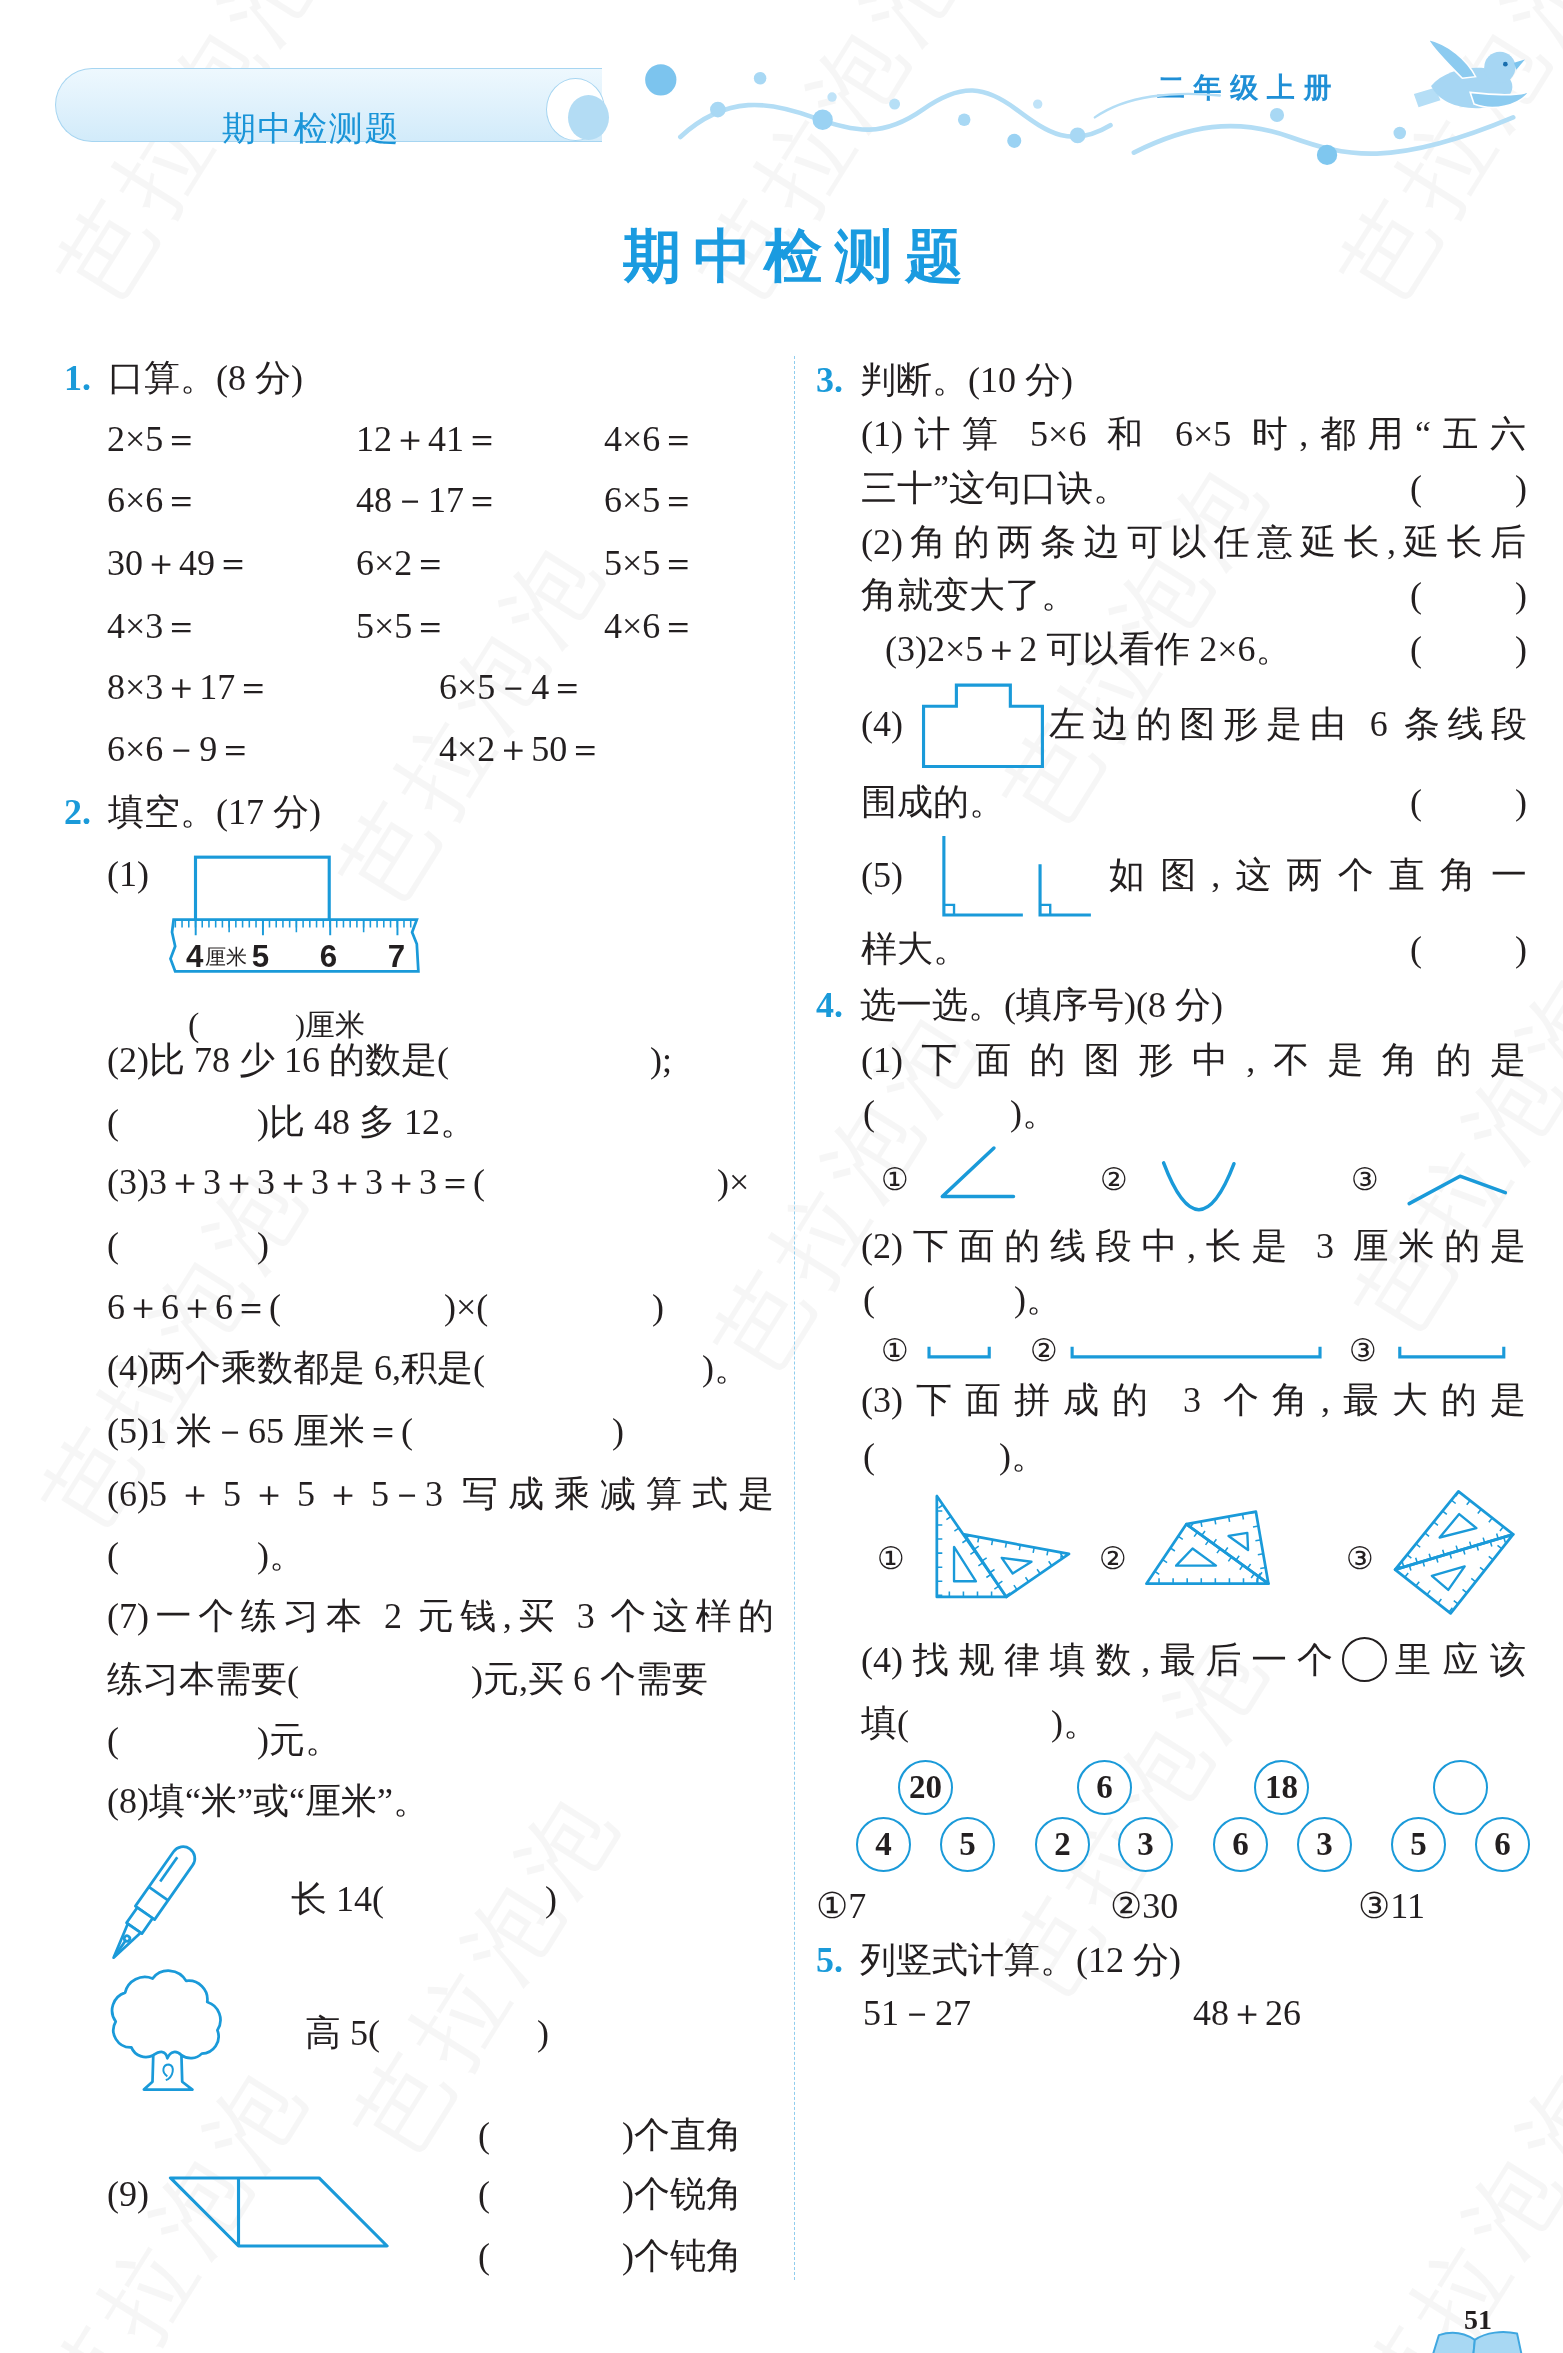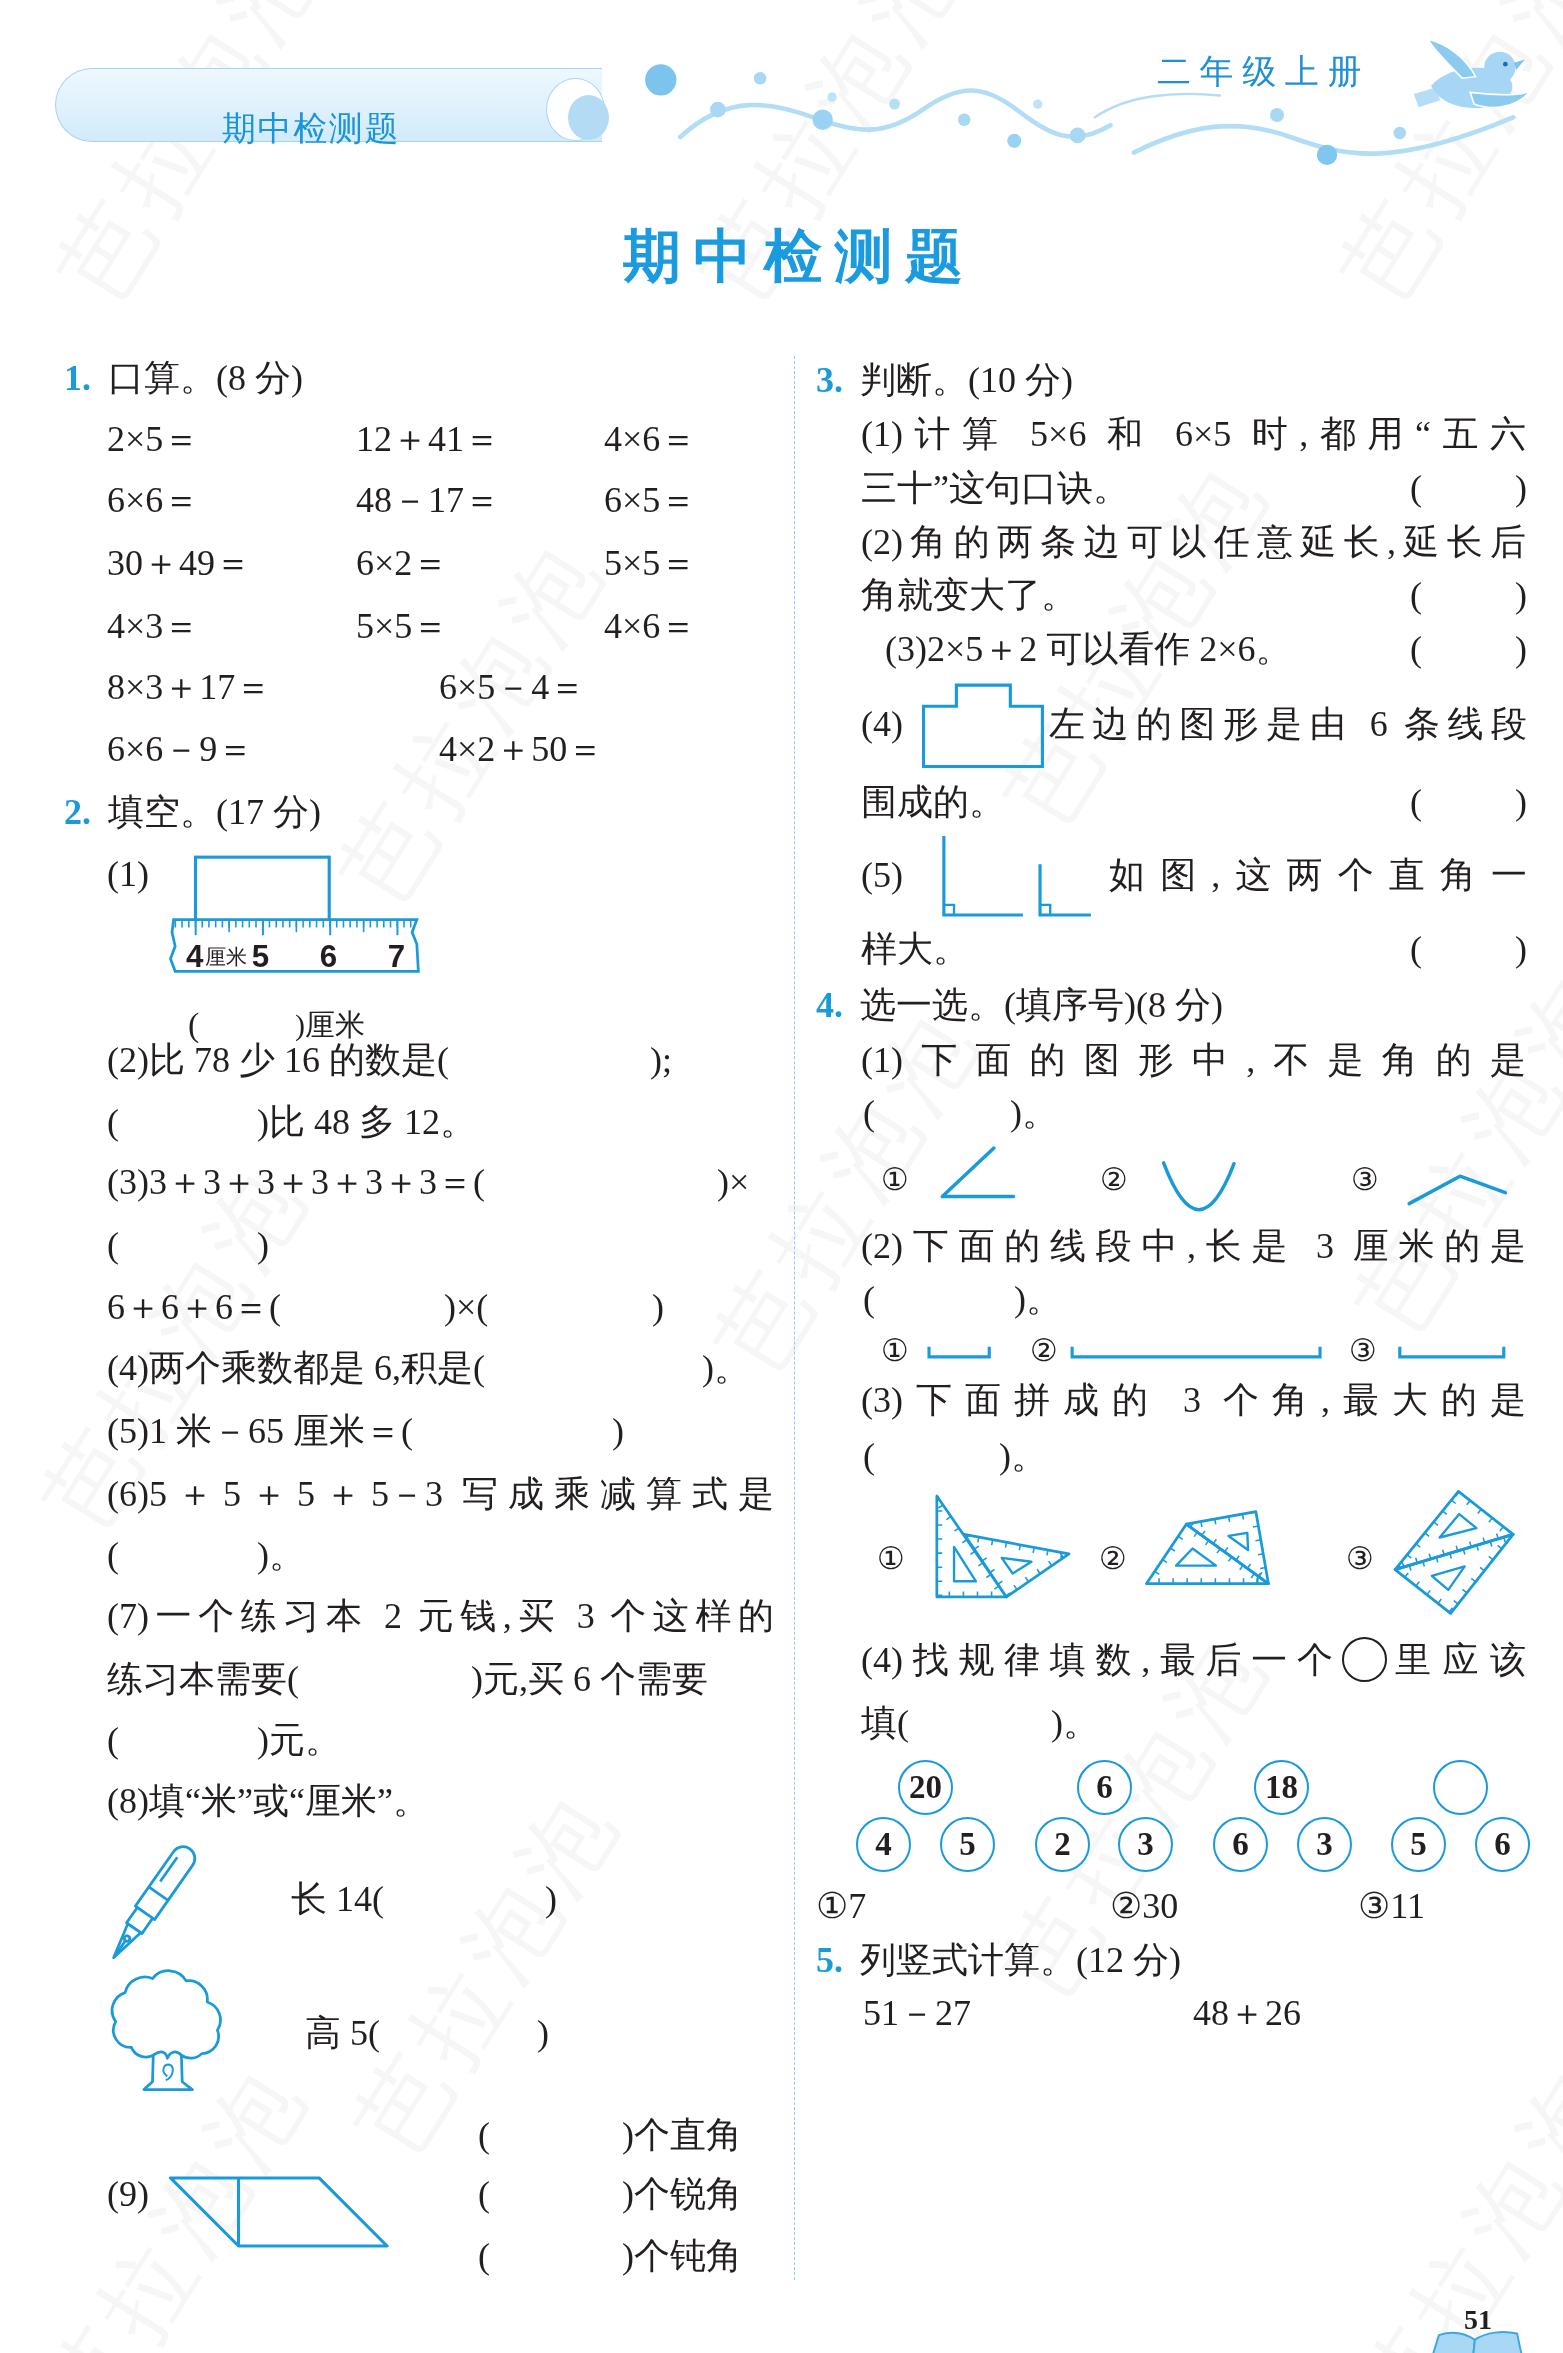--- a/index.html
+++ b/index.html
@@ -33,21 +33,21 @@
   <div class="wm" style="left:1329px;top:1290px">芭拉泡泡</div>
   <div class="wm" style="left:328px;top:2111px">芭拉泡泡</div>
   <div class="wm" style="left:977px;top:1955px">芭拉泡泡</div>
   <div class="wm" style="left:1329px;top:2385px">芭拉泡泡</div>
   <div class="wm" style="left:15.6px;top:2385px">芭拉泡泡</div>
 
   <div class="tab"></div>
   <div class="tab-end-white"></div>
   <div class="tab-end-blue"></div>
   <span class="t sans" style="left:222px;top:105px;font-size:34px;color:#1b95d8;letter-spacing:1.6px">期中检测题</span>
-  <span class="t" style="left:1157px;top:71px;font-size:34px;font-weight:normal;color:#1f8fd6;letter-spacing:8.6px">二年级上册</span>
+  <span class="t" style="left:1157px;top:87px;font-size:28px;font-weight:bold;color:#1f8fd6;letter-spacing:8.6px">二年级上册</span>
 
   <svg class="layer" width="1564" height="2354" viewBox="0 0 2000 3010">
     <defs>
       <clipPath id="cpA">
           <polygon points="1198,1913 1198,2042 1287,2042"></polygon>
         </clipPath>
       <clipPath id="cpB">
           <polygon points="1233,1962 1367,1987 1287,2042"></polygon>
         </clipPath>
       <clipPath id="cpC">

